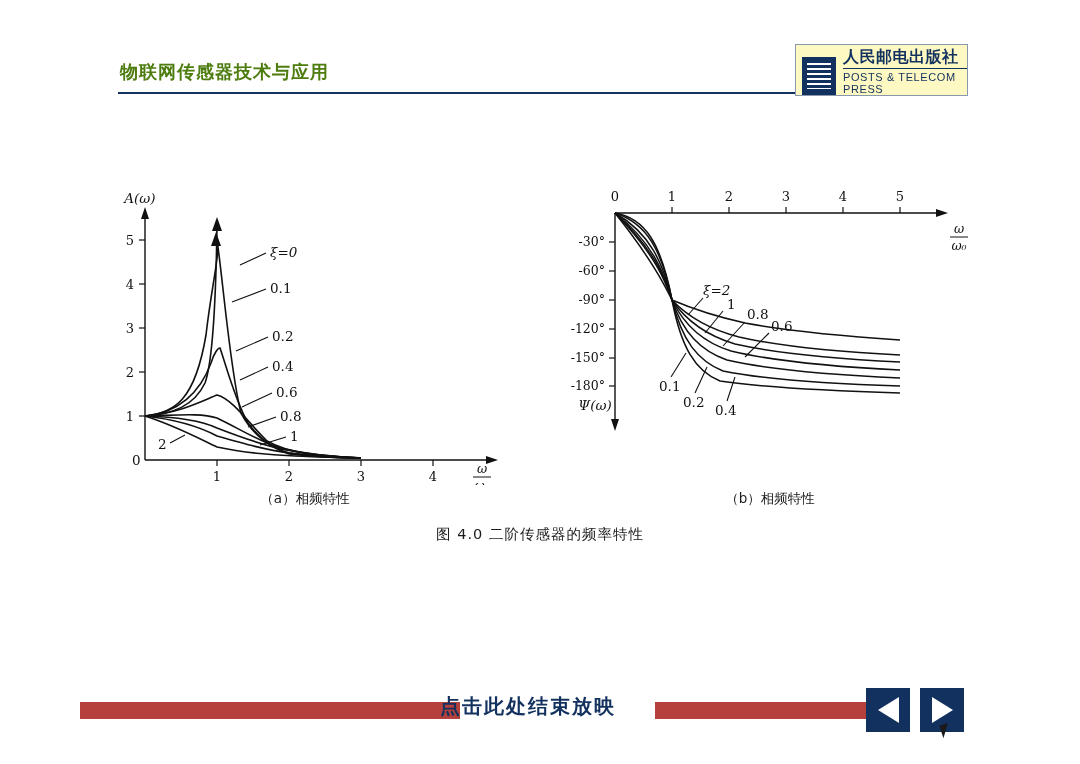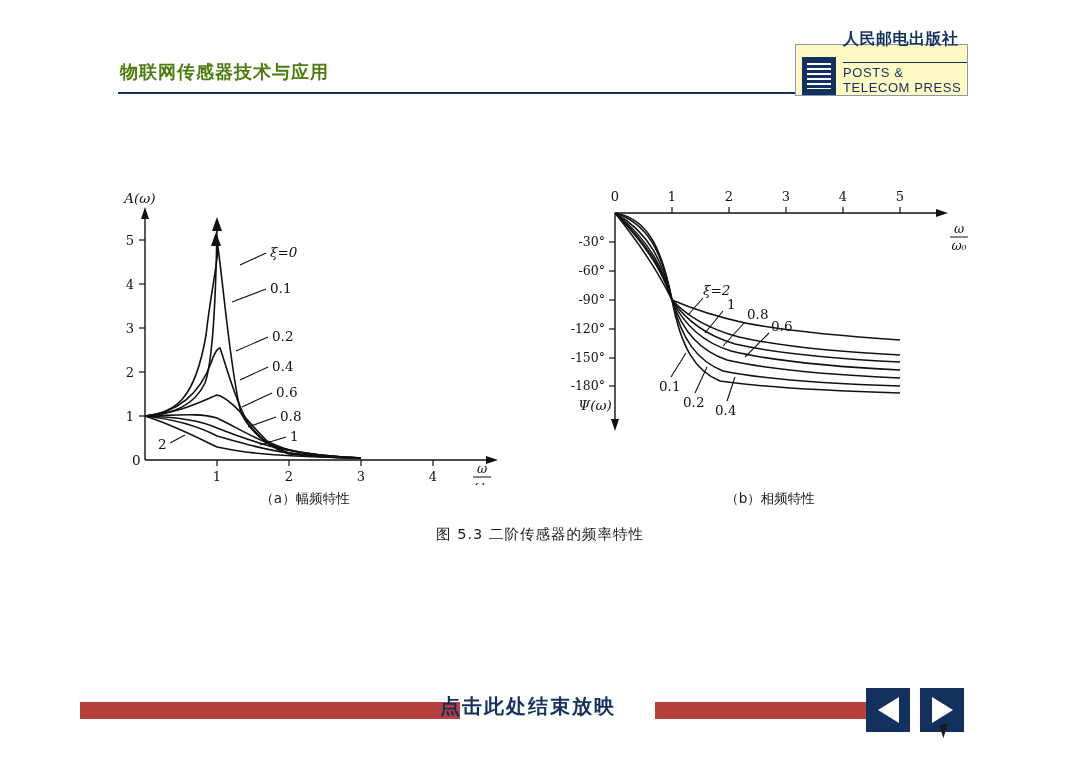--- a/index.html
+++ b/index.html
@@ -75,24 +75,24 @@
     flex-direction: column;
     justify-content: center;
   }
   #logo-cn {
     font-size: 16px;
     font-weight: bold;
     color: #12315e;
     letter-spacing: 0.5px;
   }
   #logo-en {
-    font-size: 13px;
+    font-size: 11px;
     color: #12315e;
     letter-spacing: 0.6px;
-    margin-top: 12px;
+    margin-top: 0;
     border-top: 1px solid #12315e;
     padding-top: 2px;
   }
 
   
   #figure-area {
     position: absolute;
     left: 90px;
     top: 185px;
     width: 900px;
@@ -295,21 +295,21 @@
         <text x="180" y="108">0.1</text>
         <text x="182" y="156">0.2</text>
         <text x="182" y="186">0.4</text>
         <text x="186" y="212">0.6</text>
         <text x="190" y="236">0.8</text>
         <text x="200" y="256">1</text>
         <text x="68" y="264">2</text>
         <text x="42" y="280">0</text>
       </g>
     </svg>
-    <div class="chart-caption">（a）幅频特性</div>
+    <div class="chart-caption">（a）相频特性</div>
   </div>
 
   <div class="chart-wrap" id="chart-b">
     <svg width="430" height="300" viewBox="0 0 430 300">
 
       <g stroke="#111" stroke-width="1.4" fill="none">
         <line x1="60" y1="28" x2="385" y2="28"></line>
         <line x1="60" y1="28" x2="60" y2="238"></line>
       </g>
       <polygon points="393,28 381,24 381,32" fill="#111"></polygon>
@@ -381,21 +381,21 @@
         <text x="192" y="134">0.8</text>
         <text x="216" y="146">0.6</text>
         <text x="104" y="206">0.1</text>
         <text x="128" y="222">0.2</text>
         <text x="160" y="230">0.4</text>
       </g>
     </svg>
     <div class="chart-caption">（b）相频特性</div>
   </div>
 
-  <div id="figure-title">图 5.3   二阶传感器的频率特性</div>
+  <div id="figure-title">图 4.0   二阶传感器的频率特性</div>
 </div>
 
 <div id="footer-bar-left"></div>
 <div id="footer-bar-right"></div>
 <div id="footer-label">点击此处结束放映</div>
 
 <div class="nav-btn" id="nav-prev">
   <div class="tri"></div>
 </div>
 <div class="nav-btn" id="nav-next">

